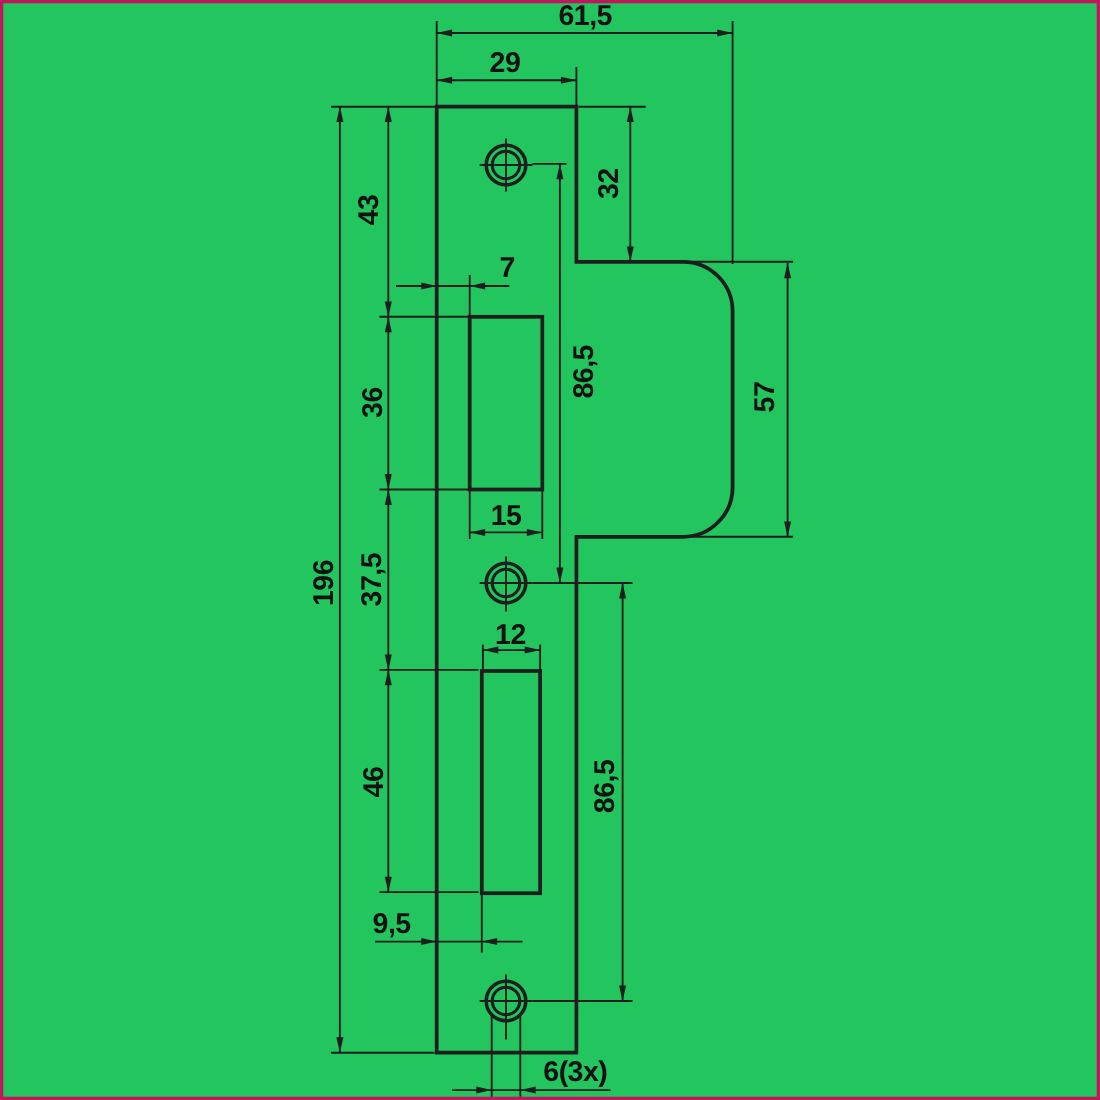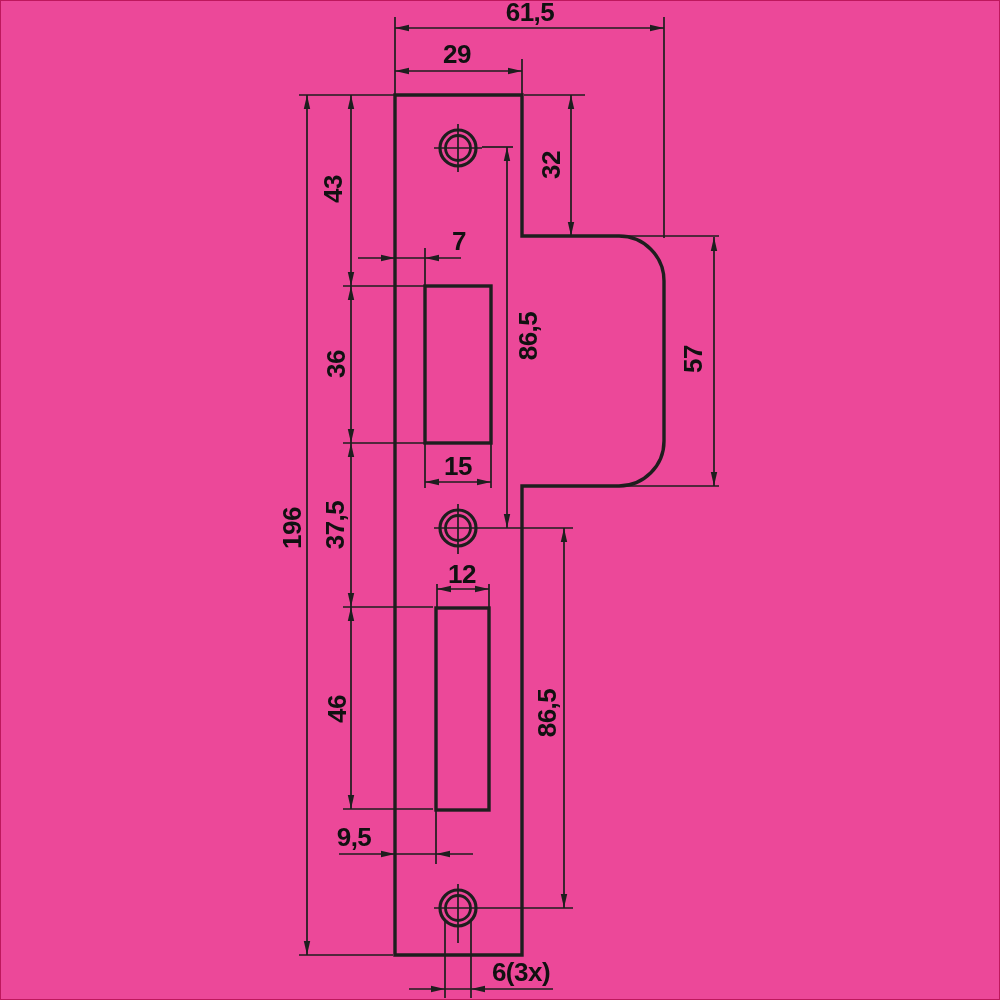--- a/index.html
+++ b/index.html
@@ -4,24 +4,24 @@
 <style>
   html, body {
     margin: 0;
     padding: 0;
     background: #ffffff;
   }
   .stage {
     position: relative;
     width: 1000px;
     height: 1000px;
-    background: #ec4899;
+    background: #22c55e;
     overflow: hidden;
     box-sizing: border-box;
-    border: 1px solid #be185d;
+    border: 3px solid #be185d;
   }
   svg {
     display: block;
     width: 1000px;
     height: 1000px;
   }
   .outline {
     fill: none;
     stroke: #1e1e1e;
     stroke-width: 3.4;

